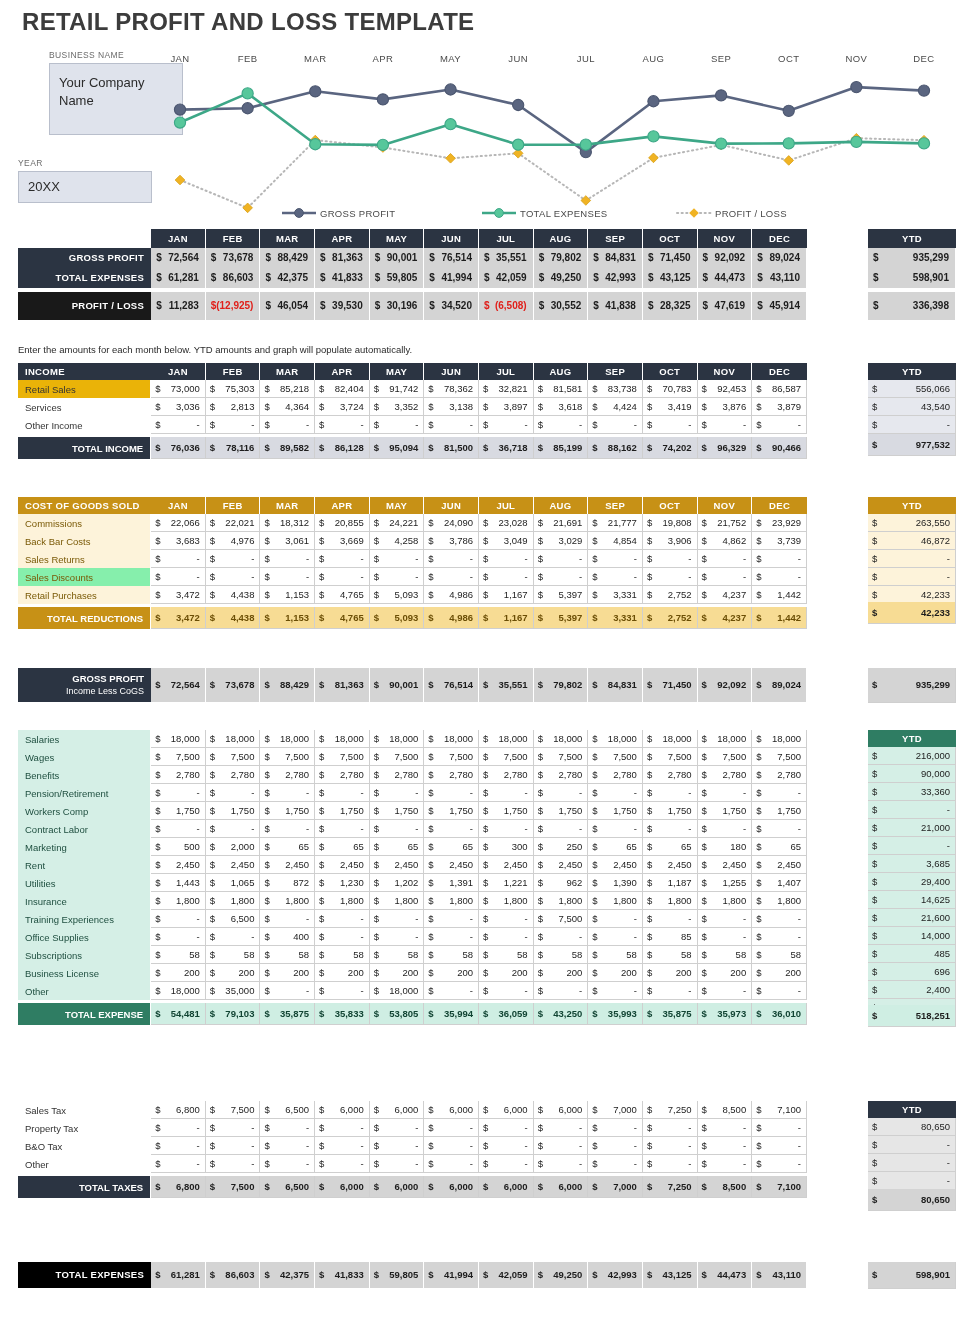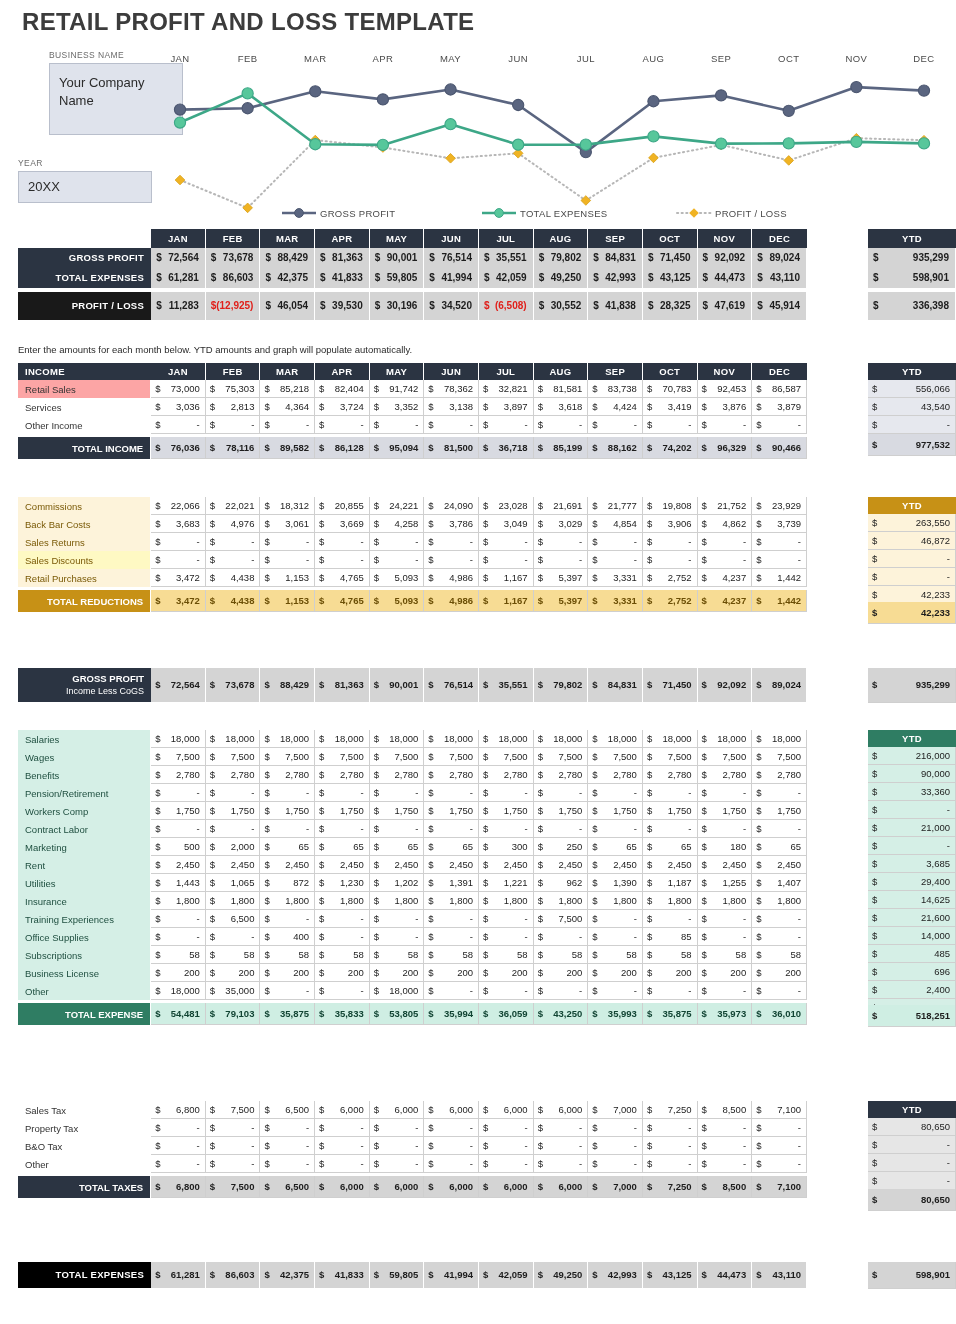--- a/index.html
+++ b/index.html
@@ -334,21 +334,21 @@
               <th class="hcell" style="background:#2b3442">MAY</th>
               <th class="hcell" style="background:#2b3442">JUN</th>
               <th class="hcell" style="background:#2b3442">JUL</th>
               <th class="hcell" style="background:#2b3442">AUG</th>
               <th class="hcell" style="background:#2b3442">SEP</th>
               <th class="hcell" style="background:#2b3442">OCT</th>
               <th class="hcell" style="background:#2b3442">NOV</th>
               <th class="hcell" style="background:#2b3442">DEC</th>
             </tr>
             <tr>
-              <td class="lbl" style="background:#fca5a5;color:#333">Retail Sales</td>
+              <td class="lbl" style="background:#eab308;color:#333">Retail Sales</td>
               <td class="num "><span class="cur">$</span><span>73,000</span></td>
               <td class="num "><span class="cur">$</span><span>75,303</span></td>
               <td class="num "><span class="cur">$</span><span>85,218</span></td>
               <td class="num "><span class="cur">$</span><span>82,404</span></td>
               <td class="num "><span class="cur">$</span><span>91,742</span></td>
               <td class="num "><span class="cur">$</span><span>78,362</span></td>
               <td class="num "><span class="cur">$</span><span>32,821</span></td>
               <td class="num "><span class="cur">$</span><span>81,581</span></td>
               <td class="num "><span class="cur">$</span><span>83,738</span></td>
               <td class="num "><span class="cur">$</span><span>70,783</span></td>
@@ -466,20 +466,35 @@
             <col class="mcol">
             <col class="mcol">
             <col class="mcol">
             <col class="mcol">
             <col class="mcol">
             <col class="mcol">
             <col class="mcol">
           </colgroup>
           <tbody>
             <tr>
+              <th class="lblhdr" style="background:#c79116">COST OF GOODS SOLD</th>
+              <th class="hcell" style="background:#c79116">JAN</th>
+              <th class="hcell" style="background:#c79116">FEB</th>
+              <th class="hcell" style="background:#c79116">MAR</th>
+              <th class="hcell" style="background:#c79116">APR</th>
+              <th class="hcell" style="background:#c79116">MAY</th>
+              <th class="hcell" style="background:#c79116">JUN</th>
+              <th class="hcell" style="background:#c79116">JUL</th>
+              <th class="hcell" style="background:#c79116">AUG</th>
+              <th class="hcell" style="background:#c79116">SEP</th>
+              <th class="hcell" style="background:#c79116">OCT</th>
+              <th class="hcell" style="background:#c79116">NOV</th>
+              <th class="hcell" style="background:#c79116">DEC</th>
+            </tr>
+            <tr>
               <td class="lbl" style="background:#fdf3da;color:#7a5a07">Commissions</td>
               <td class="num "><span class="cur">$</span><span>22,066</span></td>
               <td class="num "><span class="cur">$</span><span>22,021</span></td>
               <td class="num "><span class="cur">$</span><span>18,312</span></td>
               <td class="num "><span class="cur">$</span><span>20,855</span></td>
               <td class="num "><span class="cur">$</span><span>24,221</span></td>
               <td class="num "><span class="cur">$</span><span>24,090</span></td>
               <td class="num "><span class="cur">$</span><span>23,028</span></td>
               <td class="num "><span class="cur">$</span><span>21,691</span></td>
               <td class="num "><span class="cur">$</span><span>21,777</span></td>
@@ -511,21 +526,21 @@
               <td class="num "><span class="cur">$</span><span>&nbsp;-</span></td>
               <td class="num "><span class="cur">$</span><span>&nbsp;-</span></td>
               <td class="num "><span class="cur">$</span><span>&nbsp;-</span></td>
               <td class="num "><span class="cur">$</span><span>&nbsp;-</span></td>
               <td class="num "><span class="cur">$</span><span>&nbsp;-</span></td>
               <td class="num "><span class="cur">$</span><span>&nbsp;-</span></td>
               <td class="num "><span class="cur">$</span><span>&nbsp;-</span></td>
               <td class="num "><span class="cur">$</span><span>&nbsp;-</span></td>
             </tr>
             <tr>
-              <td class="lbl" style="background:#fef9c3;color:#7a5a07">Sales Discounts</td>
+              <td class="lbl" style="background:#86efac;color:#7a5a07">Sales Discounts</td>
               <td class="num "><span class="cur">$</span><span>&nbsp;-</span></td>
               <td class="num "><span class="cur">$</span><span>&nbsp;-</span></td>
               <td class="num "><span class="cur">$</span><span>&nbsp;-</span></td>
               <td class="num "><span class="cur">$</span><span>&nbsp;-</span></td>
               <td class="num "><span class="cur">$</span><span>&nbsp;-</span></td>
               <td class="num "><span class="cur">$</span><span>&nbsp;-</span></td>
               <td class="num "><span class="cur">$</span><span>&nbsp;-</span></td>
               <td class="num "><span class="cur">$</span><span>&nbsp;-</span></td>
               <td class="num "><span class="cur">$</span><span>&nbsp;-</span></td>
               <td class="num "><span class="cur">$</span><span>&nbsp;-</span></td>

